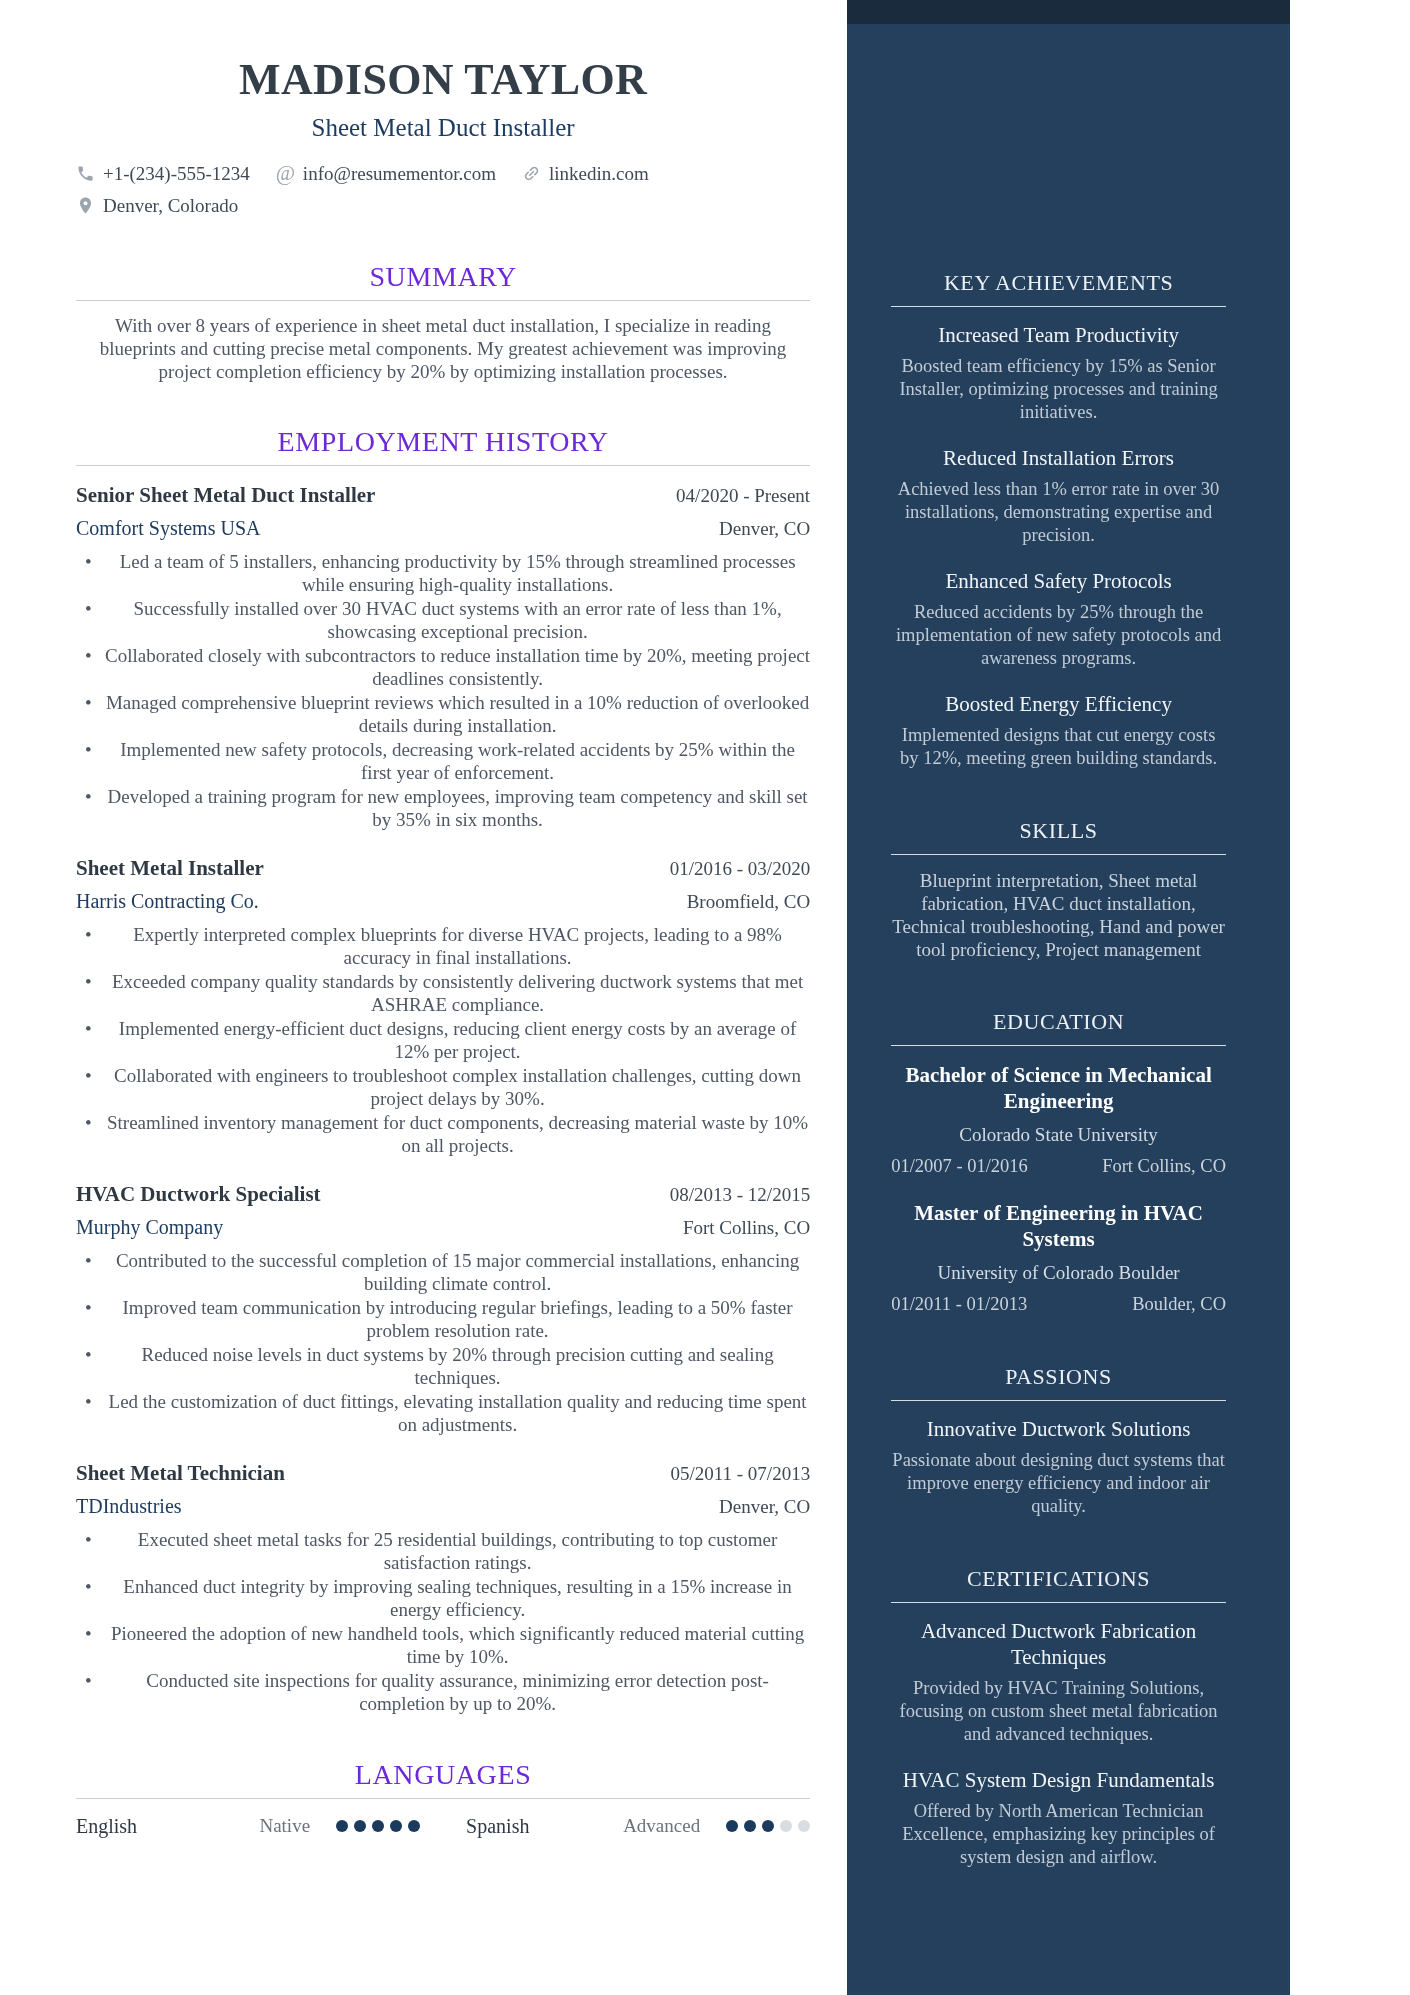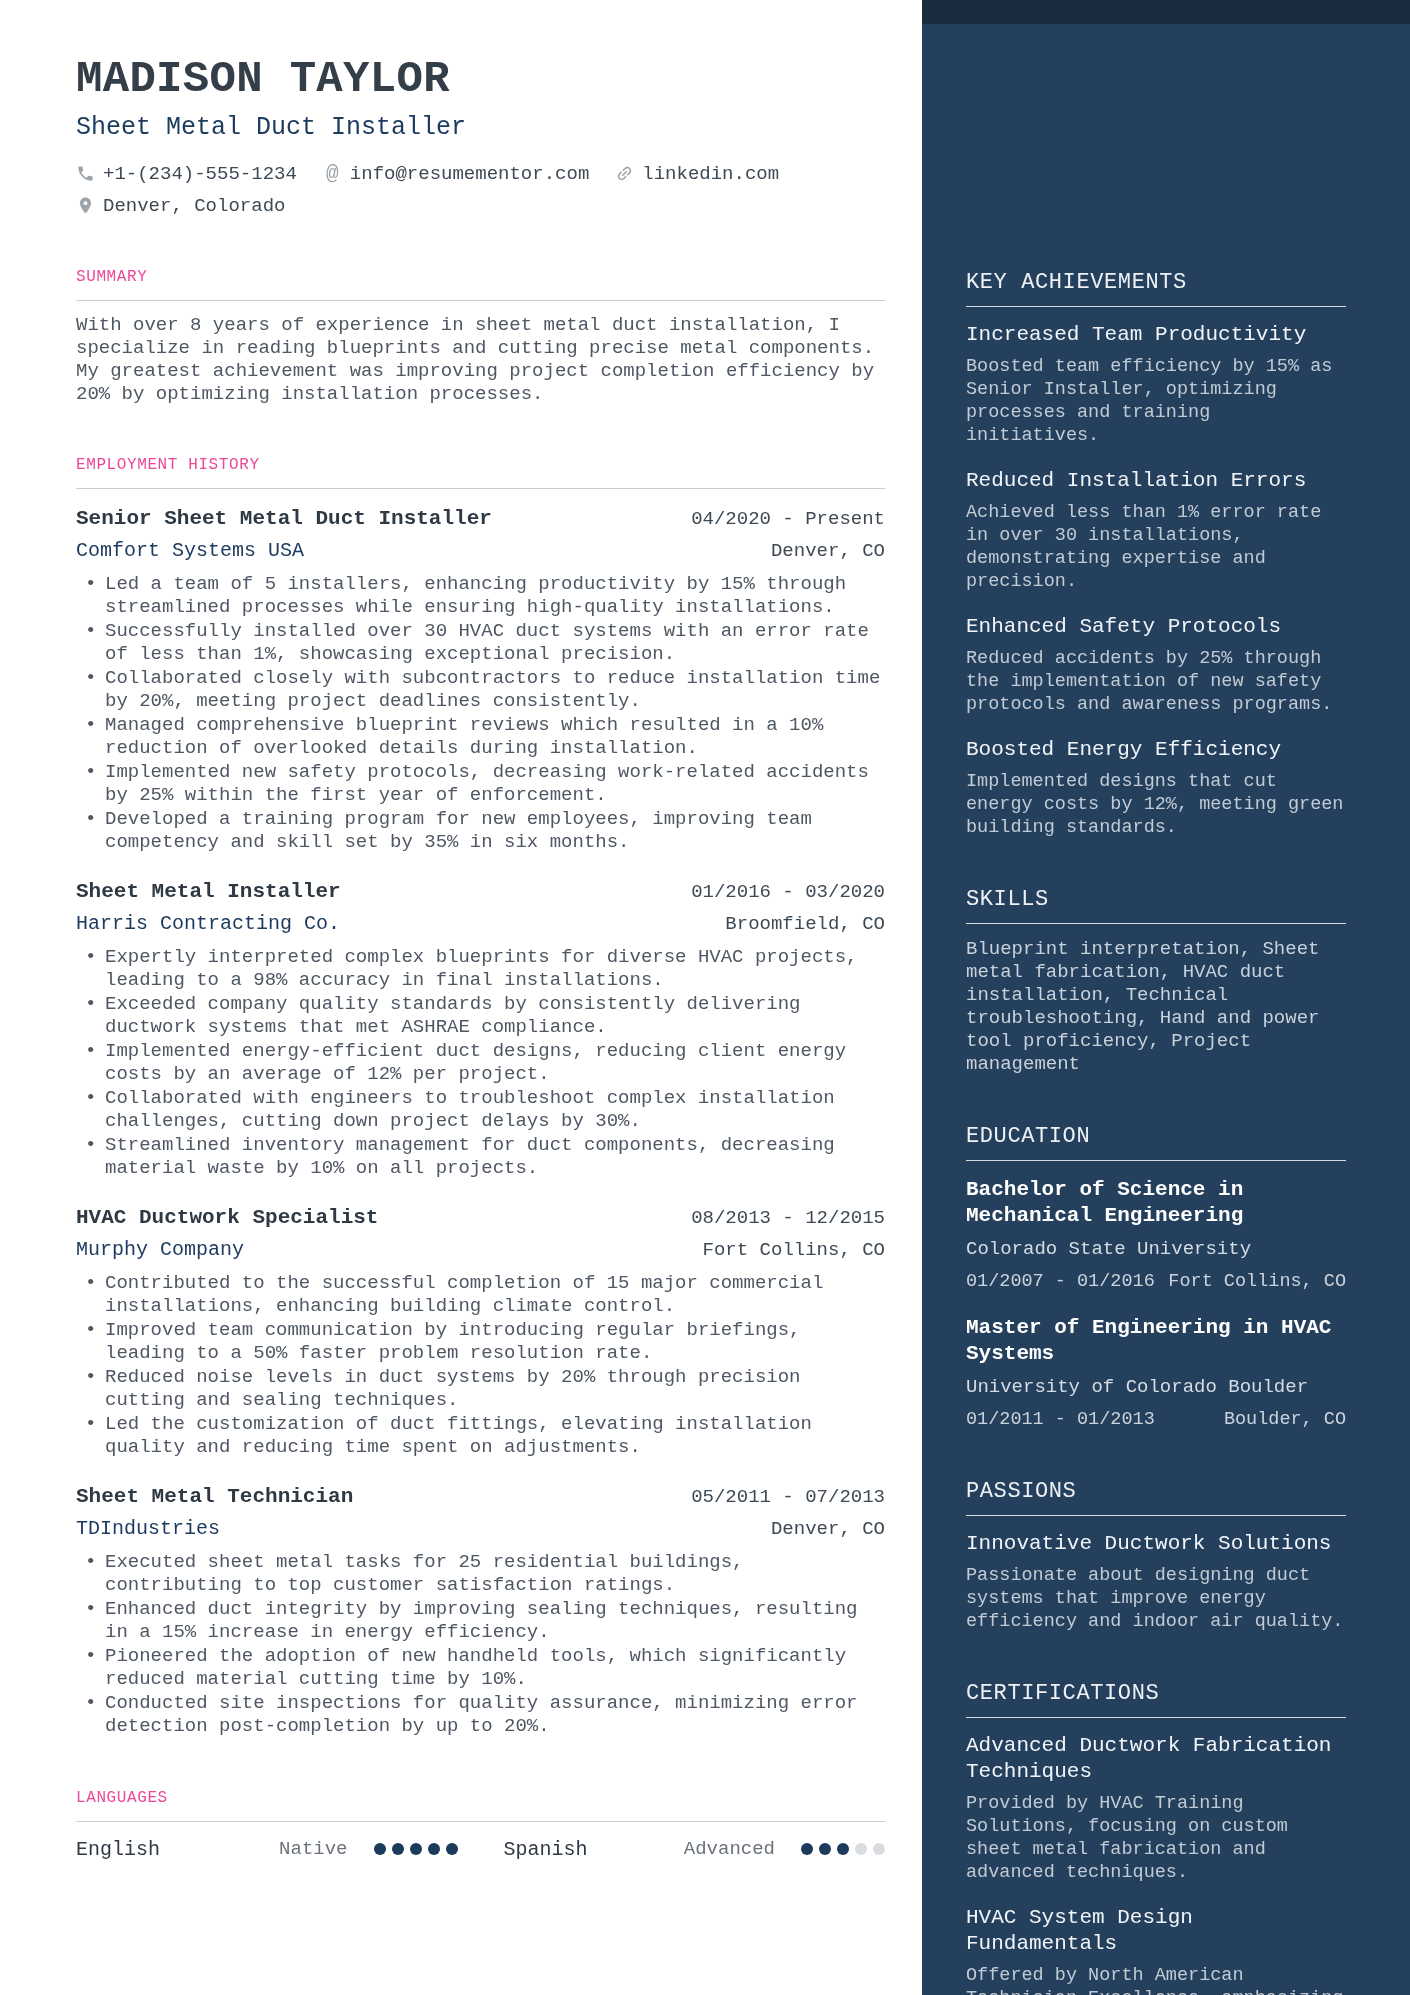--- a/index.html
+++ b/index.html
@@ -1,28 +1,28 @@
 <!DOCTYPE html>
 <html style="--sidebar-bg: #24405C; --sidebar-strip: #1A2B3E; --accent-navy: #1E3C60; --dot-filled: #1C3A5C; --dot-empty: #D9DDE2;"><head>
 <meta charset="utf-8">
 <style>
   html,body{margin:0;padding:0;background:#fff;}
-  .page{width:1410px;height:1995px;display:flex;background:#fff;overflow:hidden;
-        font-family:Liberation Mono, monospace;-webkit-font-smoothing:antialiased;}
+  .page{width:1290px;height:1995px;display:flex;background:#fff;overflow:hidden;
+        font-family:Liberation Serif, serif;text-align:center;-webkit-font-smoothing:antialiased;}
   
   .left{width:922px;box-sizing:border-box;padding:56px 37px 40px 76px;display:flex;flex-direction:column;}
   .name{margin:0;font-size:44px;line-height:1.08;font-weight:700;letter-spacing:.3px;color:#343E48;}
   .jobtitle-top{margin-top:10px;font-size:25px;line-height:28px;font-weight:500;color:#1E3C60;}
   .contacts{margin-top:20px;display:flex;flex-direction:column;gap:8px;}
   .contact-row{display:flex;align-items:center;gap:26px;}
   .contact{display:flex;align-items:center;gap:8px;font-size:19px;line-height:24px;color:#3E4954;}
   .cicon{width:19px;height:19px;flex:none;display:inline-flex;align-items:center;justify-content:center;color:#9CA4AC;}
   .cicon svg{width:19px;height:19px;fill:#9CA4AC;}
   .at-glyph{font-size:21px;color:#9CA4AC;line-height:19px;}
-  .sec{margin:0;font-size:16px;font-weight:500;letter-spacing:.6px;color:#ec4899;line-height:26px;}
+  .sec{margin:0;font-size:28px;font-weight:500;letter-spacing:.6px;color:#6d28d9;line-height:26px;}
   .rule{border:0;border-top:1px solid #C9CED4;margin:10px 0 0 0;}
   .summary{margin-top:46px;}
   .summary p{margin:13px 0 0;font-size:19px;line-height:23px;color:#4E5763;}
   .employment{margin-top:46px;}
   .job{margin-top:17px;}
   .job + .job{margin-top:24px;}
   .jrow{display:flex;justify-content:space-between;align-items:baseline;}
   .jtitle{font-size:21px;font-weight:700;color:#2F3944;line-height:25px;}
   .jmeta{font-size:19px;color:#3E4954;}
   .crow{display:flex;justify-content:space-between;align-items:baseline;margin-top:8px;}

